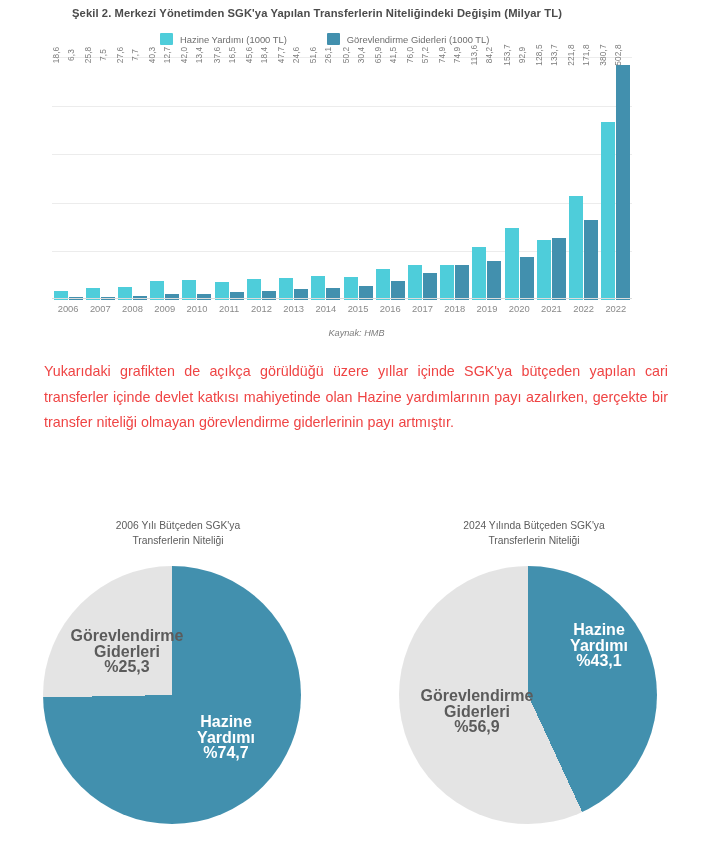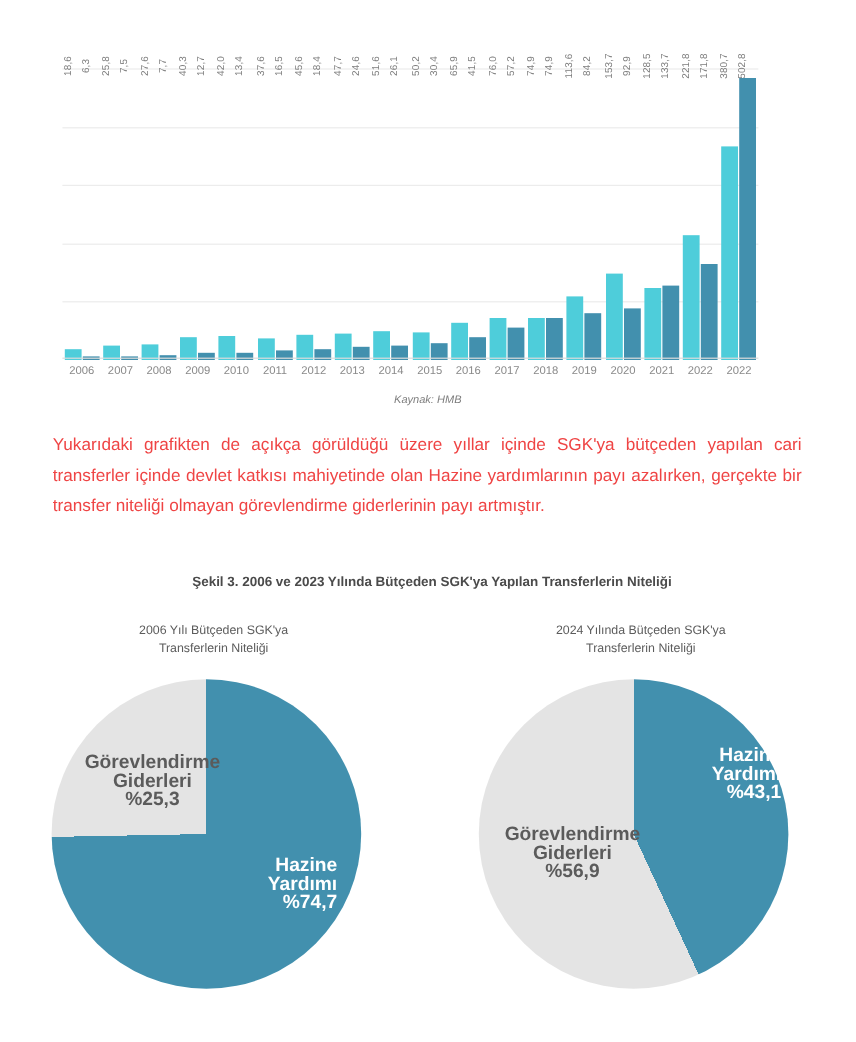--- a/index.html
+++ b/index.html
@@ -90,31 +90,42 @@
     font-weight:normal;
   }
   .pie-holder{position:relative;width:270px;height:258px;margin:18px auto 0;}
   .pie{
     position:absolute;left:0;top:0;width:258px;height:258px;border-radius:50%;
   }
   .pie-label{
     position:absolute;text-align:center;font-size:16px;font-weight:bold;
     line-height:15.5px;white-space:pre-line;
   }
-  .pie-label.on-blue{color:#ffffff;text-align:right;}
+  .pie-label.on-blue{color:#ffffff;}
   .pie-label.on-gray{color:#5b5b5b;}
 </style>
 </head>
 <body>
 
 <div class="page">
 
   <section class="fig2">
 
-
+    <div class="fig2-title">Şekil 2. Merkezi Yönetimden SGK'ya Yapılan Transferlerin Niteliğindeki Değişim (Milyar TL)</div>
+
+    <div class="legend">
+      <div class="legend-item">
+        <span class="swatch" style="background: rgb(78, 205, 218);"></span>
+        <span class="legend-label">Hazine Yardımı (1000 TL)</span>
+      </div>
+      <div class="legend-item">
+        <span class="swatch" style="background: rgb(66, 144, 174);"></span>
+        <span class="legend-label">Görevlendirme Giderleri (1000 TL)</span>
+      </div>
+    </div>
 
     <div class="plot">
       <div class="gridlines">
           <div class="gridline" style="top: 0px;"></div>
           <div class="gridline" style="top: 48.6px;"></div>
           <div class="gridline" style="top: 97.2px;"></div>
           <div class="gridline" style="top: 145.8px;"></div>
           <div class="gridline" style="top: 194.4px;"></div>
         </div>
       <div class="bars">
@@ -359,21 +370,20 @@
         <div class="xlabel">2022</div>
       </div>
 
     <div class="source source-fig2">Kaynak: HMB</div>
   </section>
 
   <p class="para">Yukarıdaki grafikten de açıkça görüldüğü üzere yıllar içinde SGK'ya bütçeden yapılan cari transferler içinde devlet katkısı mahiyetinde olan Hazine yardımlarının payı azalırken, gerçekte bir transfer niteliği olmayan görevlendirme giderlerinin payı artmıştır.</p>
 
   <section class="fig3">
 
-    <div class="fig3-title">Şekil 3. 2006 ve 2023 Yılında Bütçeden SGK'ya Yapılan Transferlerin Niteliği</div>
 
     <div class="pie-col left">
       <div class="pie-caption">
         <div>2006 Yılı Bütçeden SGK'ya</div>
         <div>Transferlerin Niteliği</div>
       </div>
       <div class="pie-holder">
         <div class="pie" id="pie2006" style="background: conic-gradient(rgb(66, 144, 174) 0deg, rgb(66, 144, 174) 268.92deg, rgb(228, 228, 228) 268.92deg, rgb(228, 228, 228) 360deg);"></div>
         <div class="pie-label on-gray" style="left:14px;top:62px;width:140px;">Görevlendirme
 Giderleri

